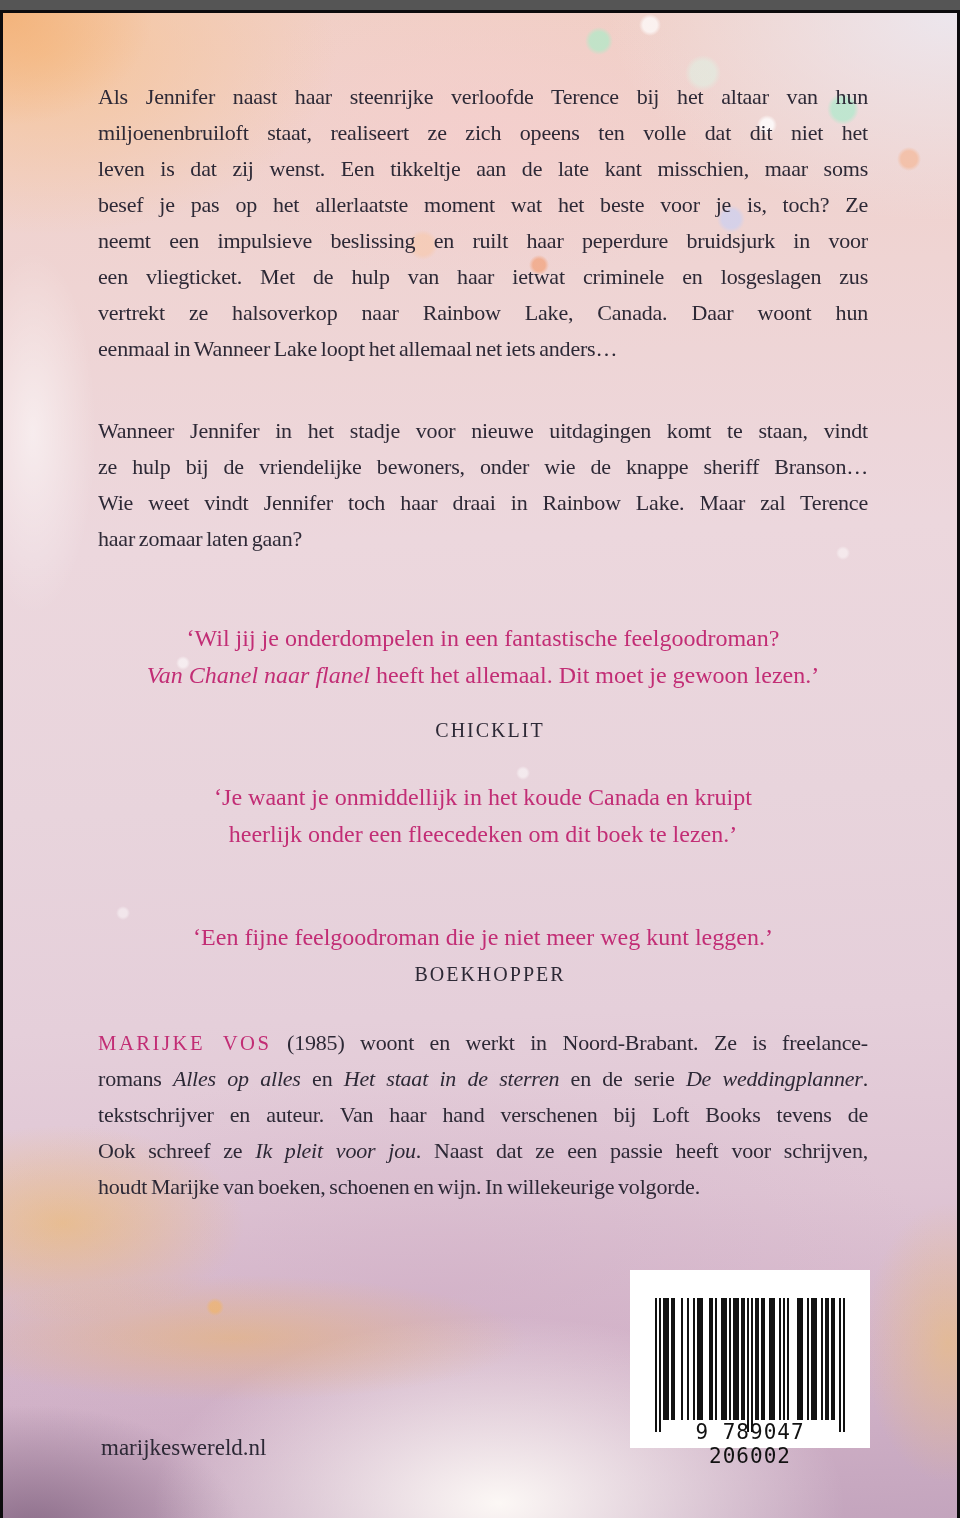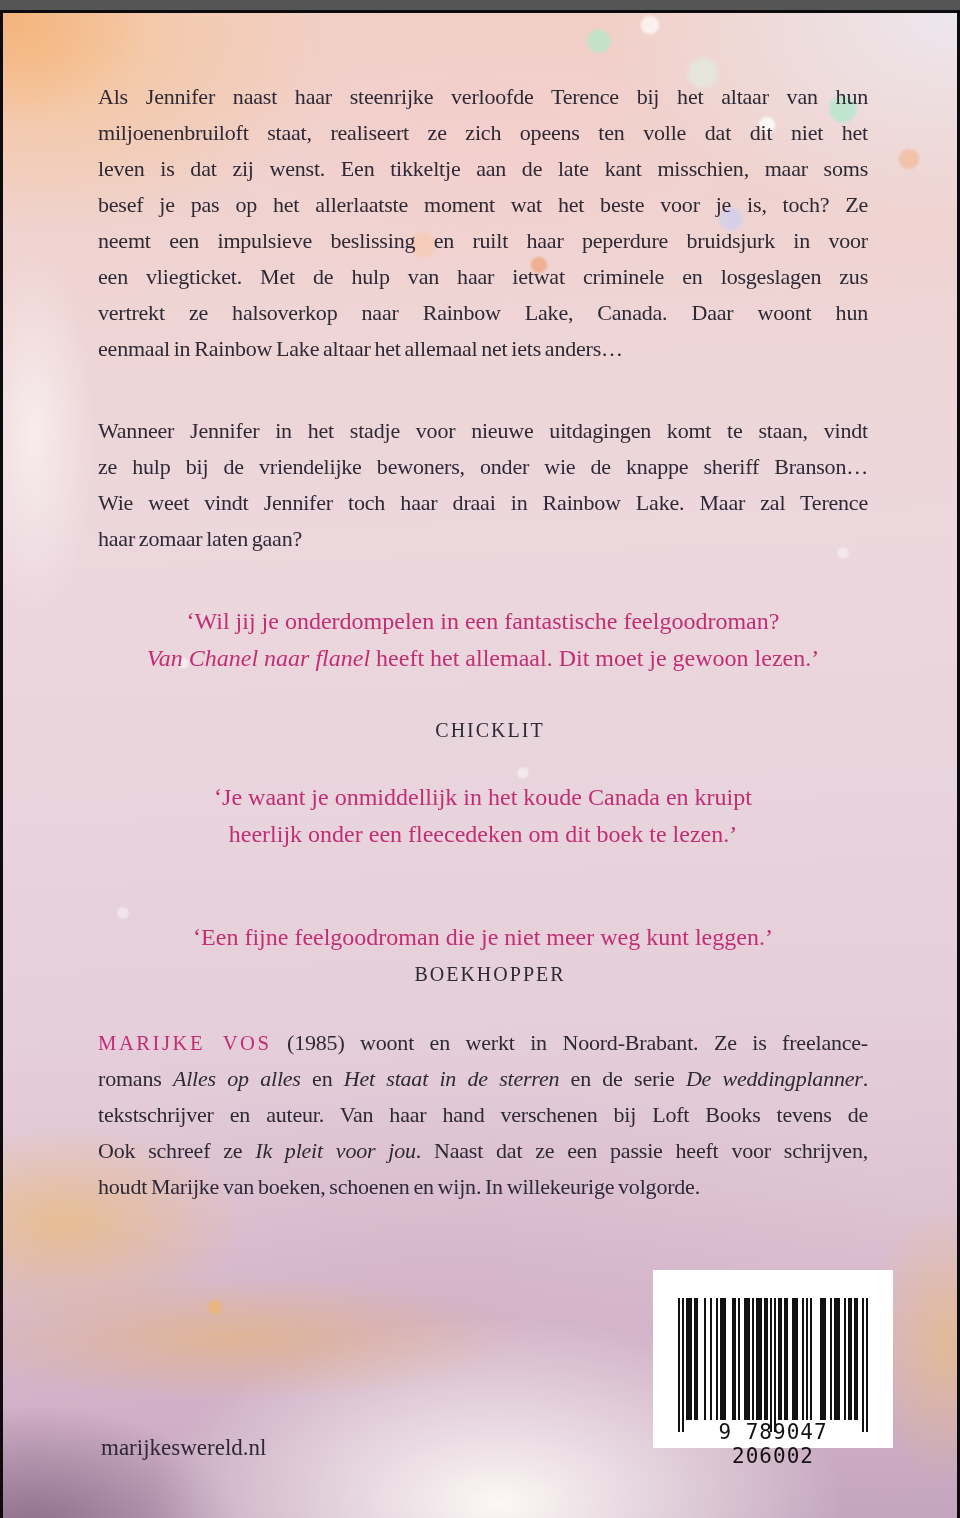--- a/index.html
+++ b/index.html
@@ -59,21 +59,21 @@
     color:var(--text_dark,#2d2936);
   }
   .seg-italic{font-style:italic;}
   .seg-author{color:var(--accent_pink,#c22d75);letter-spacing:2.5px;font-size:0.94em;}
   .website{
     position:absolute;left:98px;top:1421px;
     font-size:23px;line-height:28px;color:var(--text_dark,#2d2936);
   }
   
   .barcode-box{
-    position:absolute;left:650px;top:1257px;width:240px;height:178px;
+    position:absolute;left:627px;top:1257px;width:240px;height:178px;
     background:var(--barcode_bg,#ffffff);
     box-sizing:border-box;
     padding:28px 0 0 25px;
   }
   .bc-bars{display:flex;align-items:flex-start;height:134px;}
   .bc-module{flex:0 0 2px;width:2px;height:122px;}
   .bc-bar{background:#121212;}
   .bc-guard{height:134px;}
   .bc-digits{
     margin-top:-12px;
@@ -90,31 +90,31 @@
   <div class="bg"></div>
 
   <div class="block body-text justify" style="top:66px;">
       <div class="tline"><span>Als Jennifer naast haar steenrijke verloofde Terence bij het altaar van hun</span></div>
       <div class="tline"><span>miljoenenbruiloft staat, realiseert ze zich opeens ten volle dat dit niet het</span></div>
       <div class="tline"><span>leven is dat zij wenst. Een tikkeltje aan de late kant misschien, maar soms</span></div>
       <div class="tline"><span>besef je pas op het allerlaatste moment wat het beste voor je is, toch? Ze</span></div>
       <div class="tline"><span>neemt een impulsieve beslissing en ruilt haar peperdure bruidsjurk in voor</span></div>
       <div class="tline"><span>een vliegticket. Met de hulp van haar ietwat criminele en losgeslagen zus</span></div>
       <div class="tline"><span>vertrekt ze halsoverkop naar Rainbow Lake, Canada. Daar woont hun</span></div>
-      <div class="tline tlast"><span>eenmaal in Rainbow Lake altaar het allemaal net iets anders…</span></div>
+      <div class="tline tlast"><span>eenmaal in Wanneer Lake loopt het allemaal net iets anders…</span></div>
     </div>
 
   <div class="block body-text justify" style="top:400px;">
       <div class="tline"><span>Wanneer Jennifer in het stadje voor nieuwe uitdagingen komt te staan, vindt</span></div>
       <div class="tline"><span>ze hulp bij de vriendelijke bewoners, onder wie de knappe sheriff Branson…</span></div>
       <div class="tline"><span>Wie weet vindt Jennifer toch haar draai in Rainbow Lake. Maar zal Terence</span></div>
       <div class="tline tlast"><span>haar zomaar laten gaan?</span></div>
     </div>
 
-  <div class="block quote" style="top:590px;">
+  <div class="block quote" style="top:607px;">
       <div class="tline"><span>‘Wil jij je onderdompelen in een fantastische feelgoodroman?</span></div>
       <div class="tline tlast"><span class="seg-italic">Van Chanel naar flanel</span><span> heeft het allemaal. Dit moet je gewoon lezen.’</span></div>
     </div>
   <div class="quote-source" style="top:706px;">CHICKLIT</div>
 
   <div class="block quote" style="top:766px;">
       <div class="tline"><span>‘Je waant je onmiddellijk in het koude Canada en kruipt</span></div>
       <div class="tline tlast"><span>heerlijk onder een fleecedeken om dit boek te lezen.’</span></div>
     </div>
 

